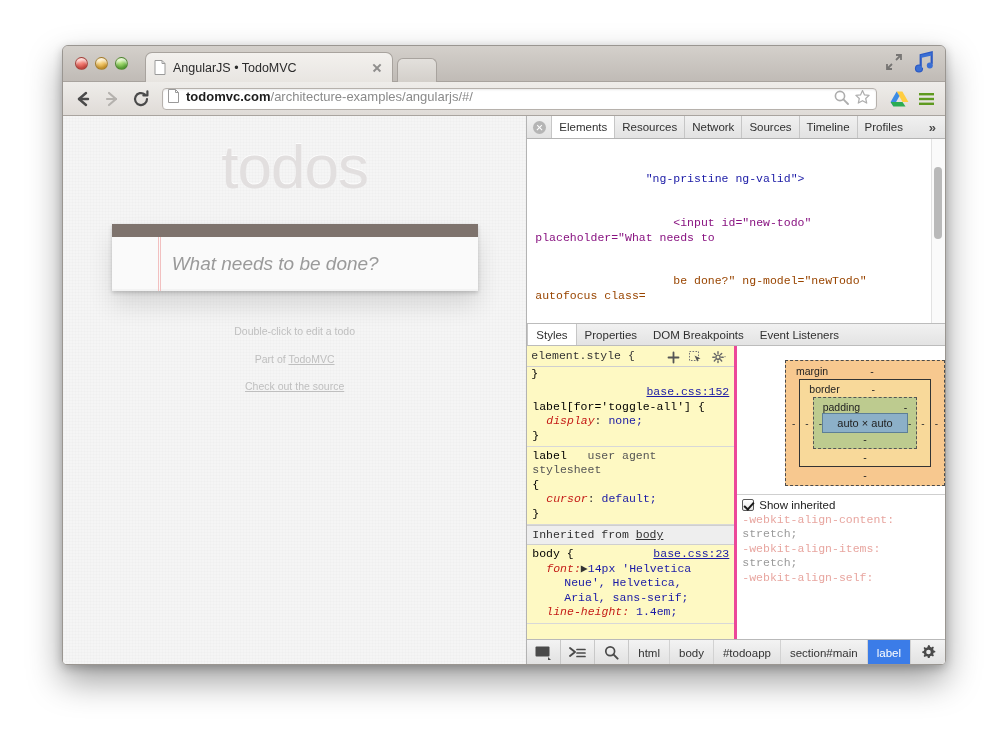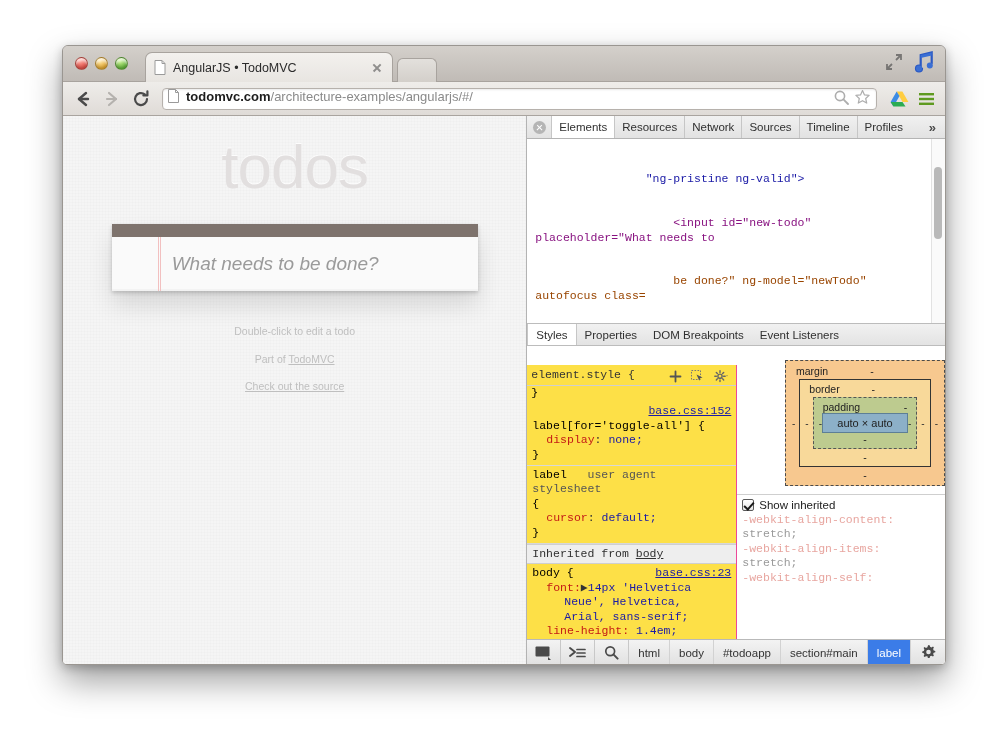--- a/index.html
+++ b/index.html
@@ -182,37 +182,37 @@
   .styles-tabs {
     height:22px; display:flex; align-items:stretch; flex:none;
     background: linear-gradient(to bottom, #f1f1f1, #e3e3e3);
     border-bottom:1px solid #bcbcbc;
   }
   .styles-tabs .dt-tab { border-left:none; padding:0 8px; font-size:11.5px; }
   .styles-tabs .dt-tab.active { background:#fff; border-left:1px solid #c6c6c6; border-right:1px solid #c6c6c6; }
 
   .styles-body { flex:1; display:flex; min-height:0; }
   .styles-left {
-    width:210px; flex:none; border-right:1px solid #ec4899;
-    overflow:hidden; background:#fde047; position:relative;margin-top:19px;
+    width:210px; flex:none; border-right:3px solid #ec4899;
+    overflow:hidden; background:#fef9c3; position:relative;
   }
   .css-mono { font-family:"Liberation Mono", monospace; font-size:11.5px; line-height:14.4px; }
   .sl-head {
     display:flex; align-items:flex-start; padding:3px 4px 0 4px;
     position:relative; border-bottom:1px solid #cfcfcf; padding-bottom:2px;
   }
   .sl-head .txt { flex:1; color:#333; }
   .sl-icons { display:flex; align-items:center; gap:9px; padding-top:2px; padding-right:3px; }
   .sl-section {
     background:#eeeeee; border-bottom:1px solid #cfcfcf; border-top:1px solid #cfcfcf;
     font-size:11.5px; padding:2px 5px; color:#303030;
   }
   .sl-rule { padding:2px 5px 3px 5px; border-bottom:1px solid #d8d8d8; position:relative; }
   .src { color:#1a1aa6; text-decoration:underline; float:right; font-family:"Liberation Mono", monospace; font-size:11.5px; }
-  .prop { color:#c41a16; }
+  .prop { color:#c41a16;font-style:italic; }
   .val  { color:#1a1aa6; }
   .valk { color:#333; }
   .uastyle { color:#555; }
 
   .styles-right { flex:1; background:#fff; position:relative; display:flex; flex-direction:column; }
   .boxmodel-wrap { flex:none; padding:14px 0 8px; display:flex; justify-content:flex-end; }
   .bm {
     font-family:"Liberation Sans", sans-serif; font-size:10.5px; color:#222;
     background:#f7c88f; border:1px dashed #4a4a4a; padding:4px 6px 4px 6px;
     width:160px; text-align:center;

